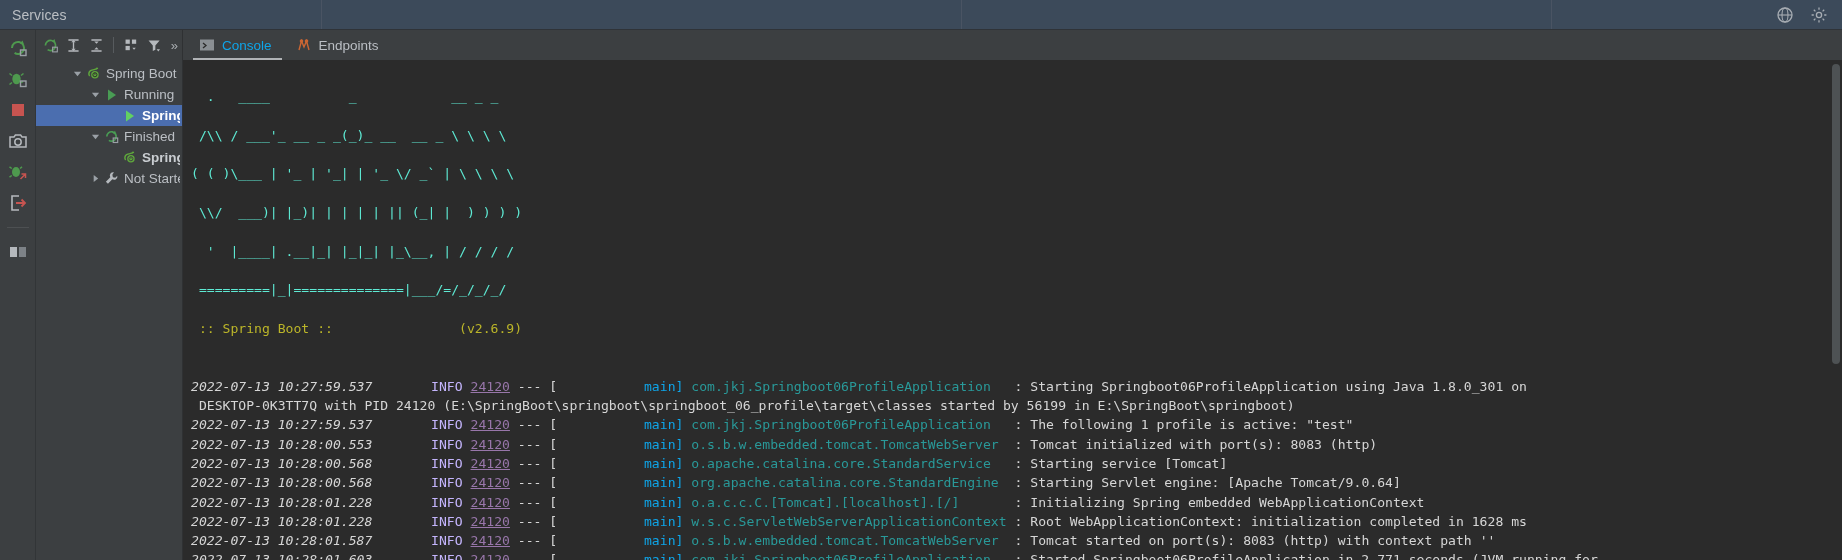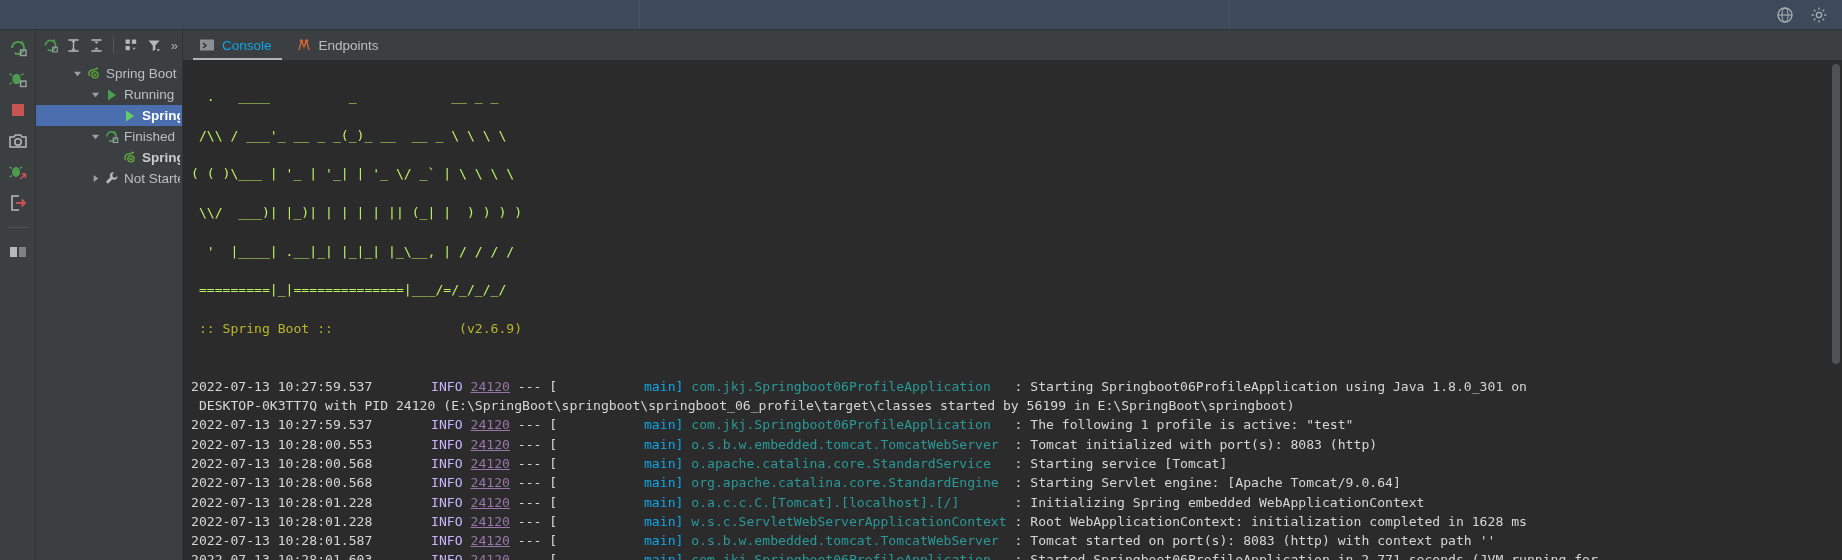--- a/index.html
+++ b/index.html
@@ -218,23 +218,23 @@
     overflow: hidden;
     min-width: 0;
   }
   .mono {
     font-family: "DejaVu Sans Mono", "Liberation Mono", monospace;
     font-size: 13.1px;
     line-height: 19.3px;
     white-space: pre;
     color: #a9b7c6;
   }
-  .banner { color: #bef264; }
+  .banner { color: #5eead4; }
   .bootver { color: #bbb529; }
-  .ts { color: #d6d6d6; }
+  .ts { color: #d6d6d6; font-style: italic; }
   .lvl { color: #c4b5fd; margin-left: 43px; }
   .pid { color: #9876aa; text-decoration: underline; }
   .dash { color: #d6d6d6; }
   .thr { color: #0ea5e9; }
   .logger { color: #299999; }
   .msg { color: #d6d6d6; }
 
   
   .vscroll {
     width: 12px;
@@ -263,20 +263,21 @@
     opacity: 0.95;
     pointer-events: none;
   }
 </style>
 </head>
 <body>
 
 <div class="app">
 
   <div class="titlebar">
+    <div class="tb-cell tb-title">Services</div>
     <div class="tb-cell tb-seg2"></div>
     <div class="tb-cell tb-seg3"></div>
     <div class="tb-right">
       <span>
         <svg class="tb-icon" viewBox="0 0 18 18">
           <circle cx="9" cy="9" r="7" fill="none" stroke="#bfc3c7" stroke-width="1.3"></circle>
           <ellipse cx="9" cy="9" rx="3" ry="7" fill="none" stroke="#bfc3c7" stroke-width="1.1"></ellipse>
           <line x1="2" y1="9" x2="16" y2="9" stroke="#bfc3c7" stroke-width="1.1"></line>
         </svg>
       </span>

